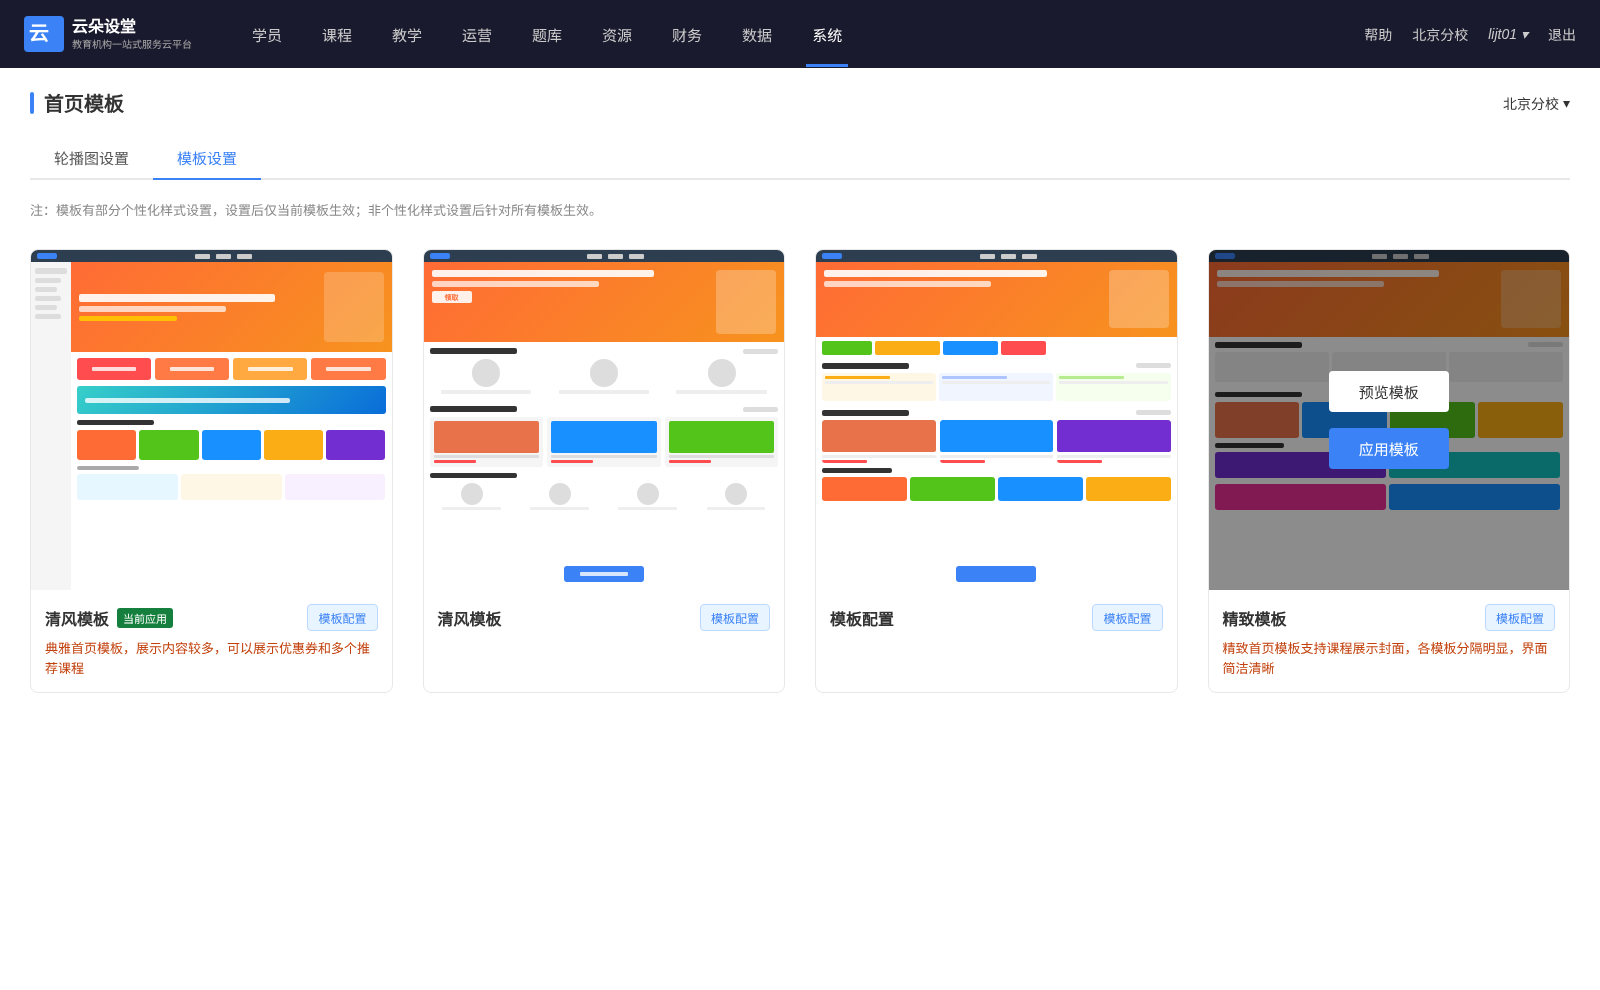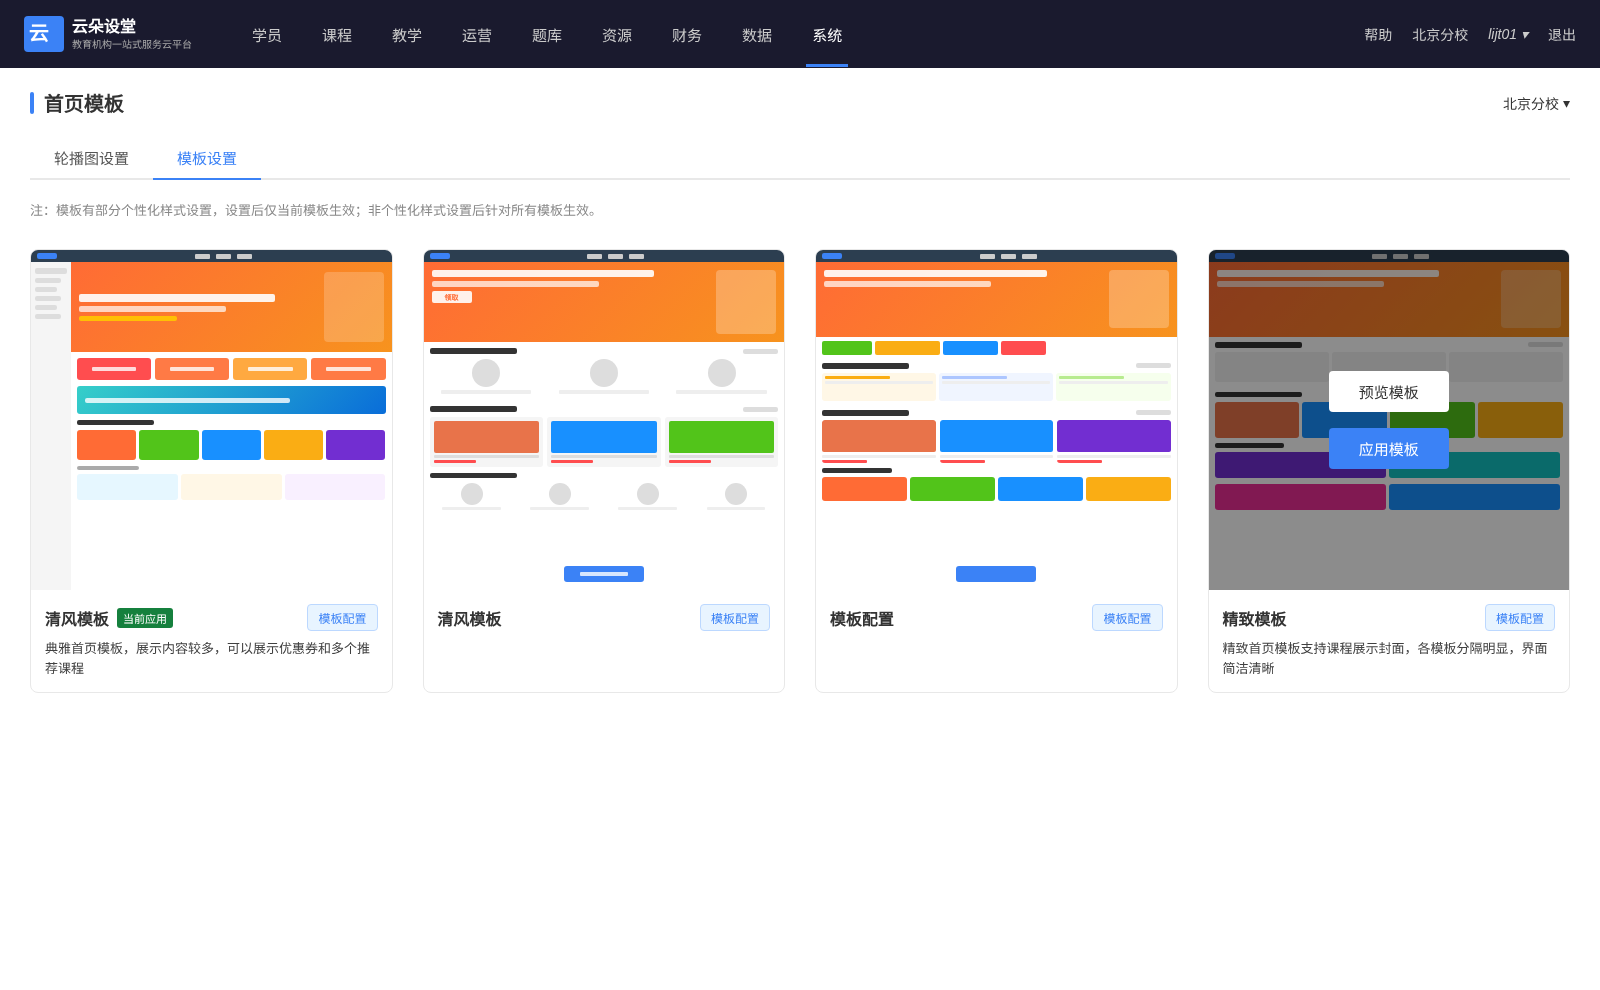--- a/index.html
+++ b/index.html
@@ -223,21 +223,21 @@
       background: #e8f4ff;
       color: #3b82f6;
       border: 1px solid #bcd8ff;
       padding: 4px 10px;
       border-radius: 4px;
       font-size: 12px;
       cursor: pointer;
     }
     .card-desc {
       font-size: 13px;
-      color: #404040;
+      color: #c2410c;
       line-height: 1.5;
     }
   </style>
 </head>
 <body>
 
 <header class="header">
   <div class="header-logo">
     <svg class="logo-icon" viewBox="0 0 40 36" fill="none">
       <rect width="40" height="36" rx="4" fill="#3b82f6"></rect>

